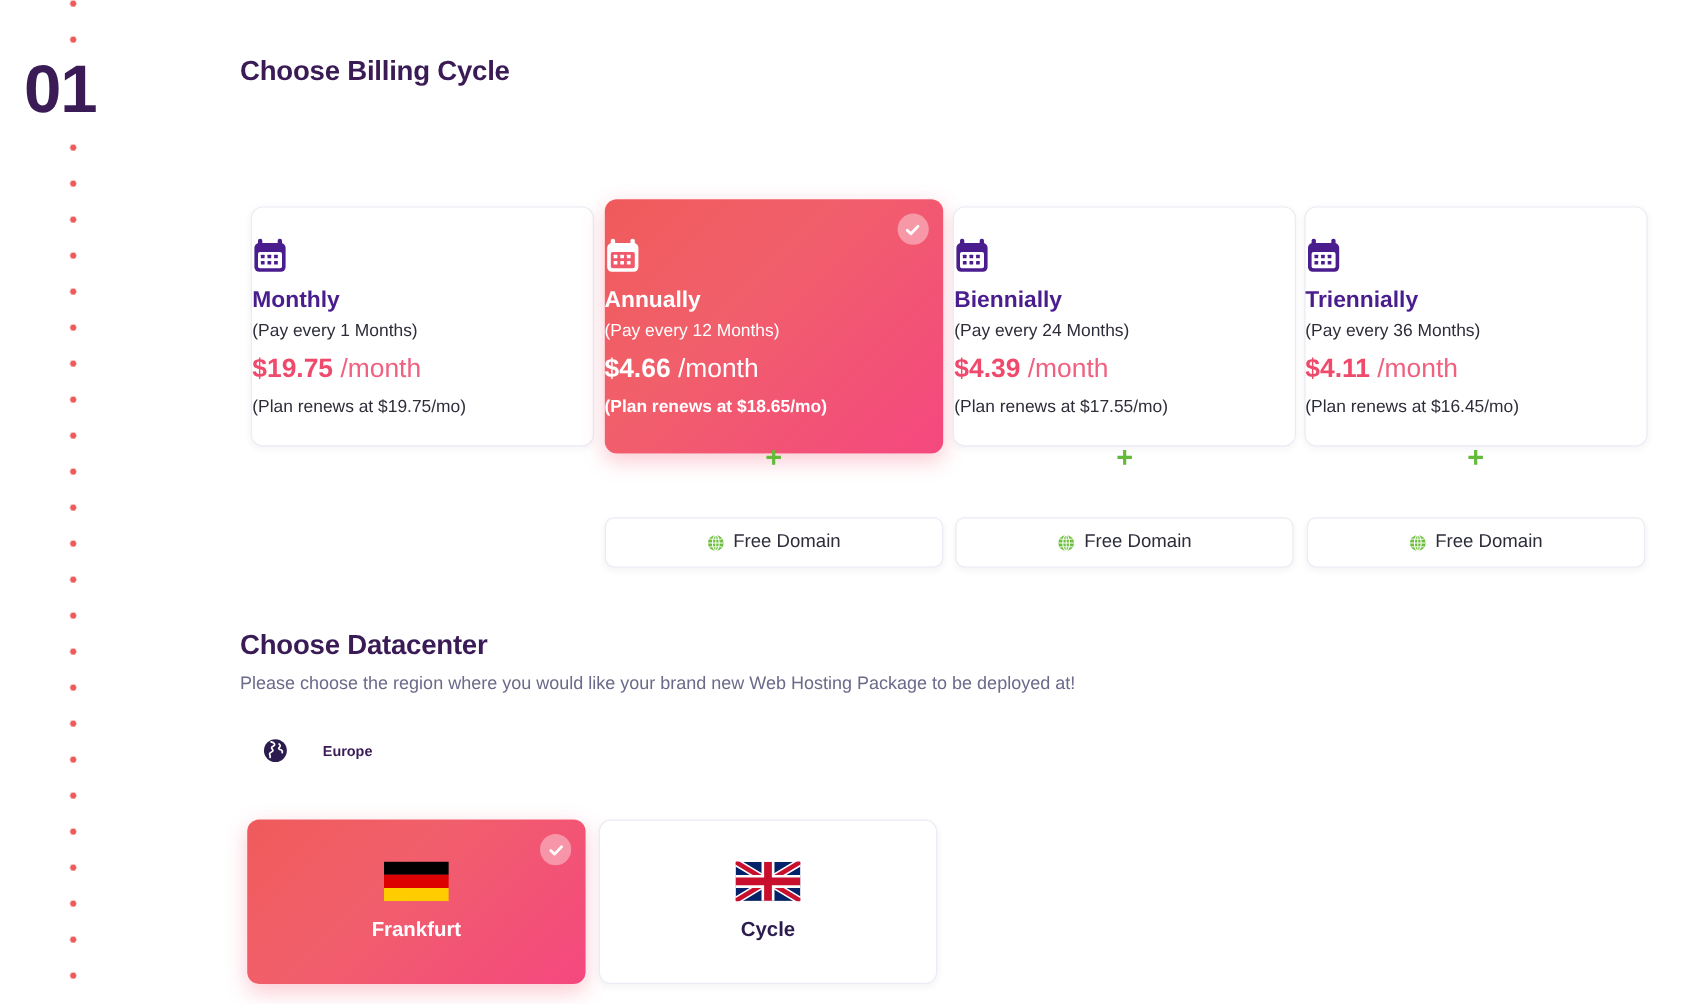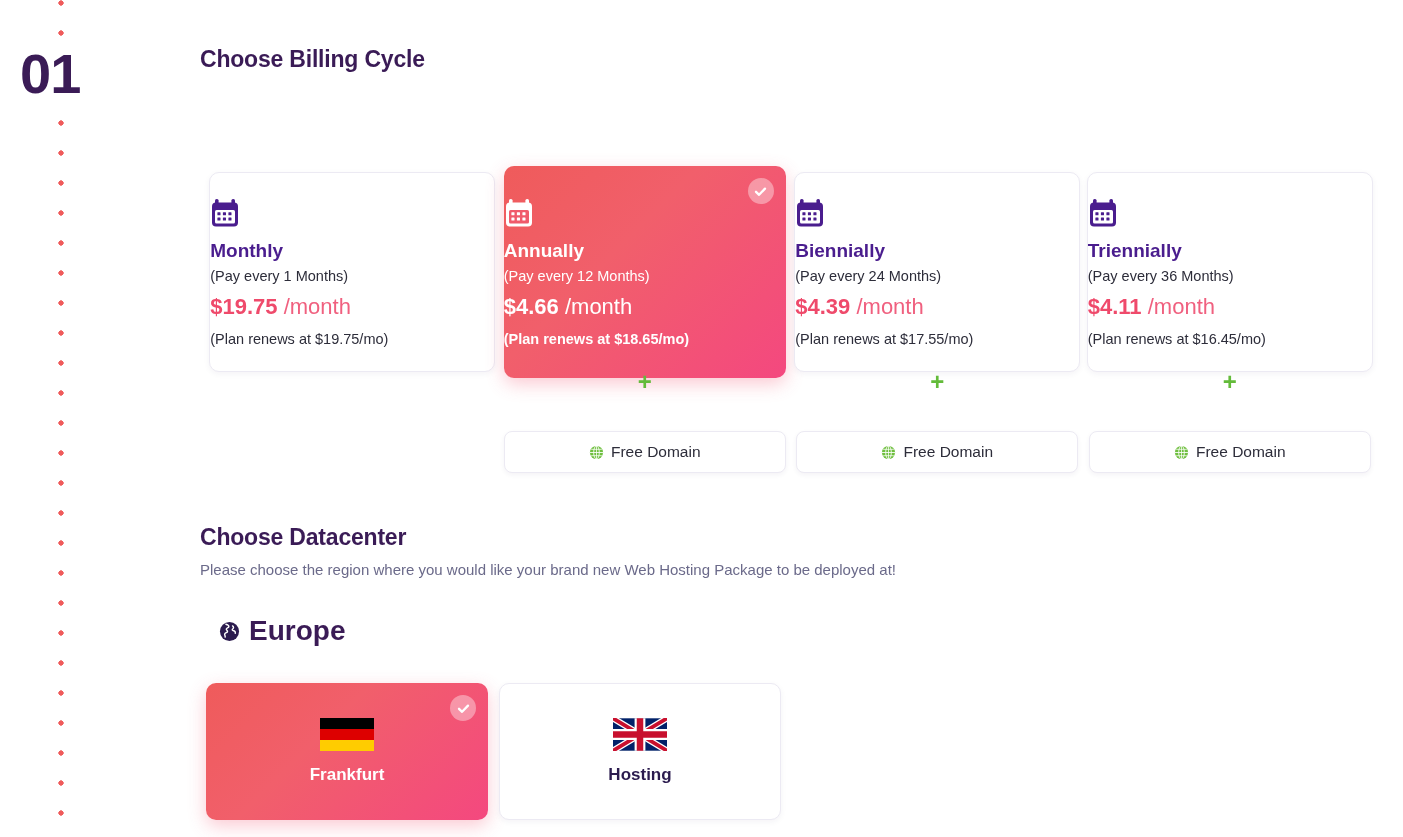--- a/index.html
+++ b/index.html
@@ -210,23 +210,24 @@
   .region-head {
     position: absolute;
     left: 219px;
     top: 615px;
     display: flex;
     align-items: center;
     gap: 9px;
     z-index: 2;
   }
   .region-name {
-    font-size: 28px;
+    font-size: 12px;
     font-weight: 700;
     color: #3a1b56;
+    margin-left: 20px;
   }
 
   
   .dc-row {
     position: absolute;
     left: 206px;
     top: 683px;
     display: flex;
     gap: 11px;
     z-index: 2;
@@ -488,17 +489,17 @@
     <div class="dc-card">
       <span class="dc-flag">
         <svg width="54" height="33" viewBox="0 0 60 36">
           <rect width="60" height="36" fill="#012169"></rect>
           <path d="M0,0 L60,36 M60,0 L0,36" stroke="#ffffff" stroke-width="7.2"></path>
           <path d="M0,0 L60,36 M60,0 L0,36" stroke="#C8102E" stroke-width="4.3"></path>
           <path d="M30,0 V36 M0,18 H60" stroke="#ffffff" stroke-width="12"></path>
           <path d="M30,0 V36 M0,18 H60" stroke="#C8102E" stroke-width="7.2"></path>
         </svg>
       </span>
-      <span class="dc-name">Hosting</span>
+      <span class="dc-name">Cycle</span>
     </div>
   </div>
 
 </div>
 
 </body></html>

